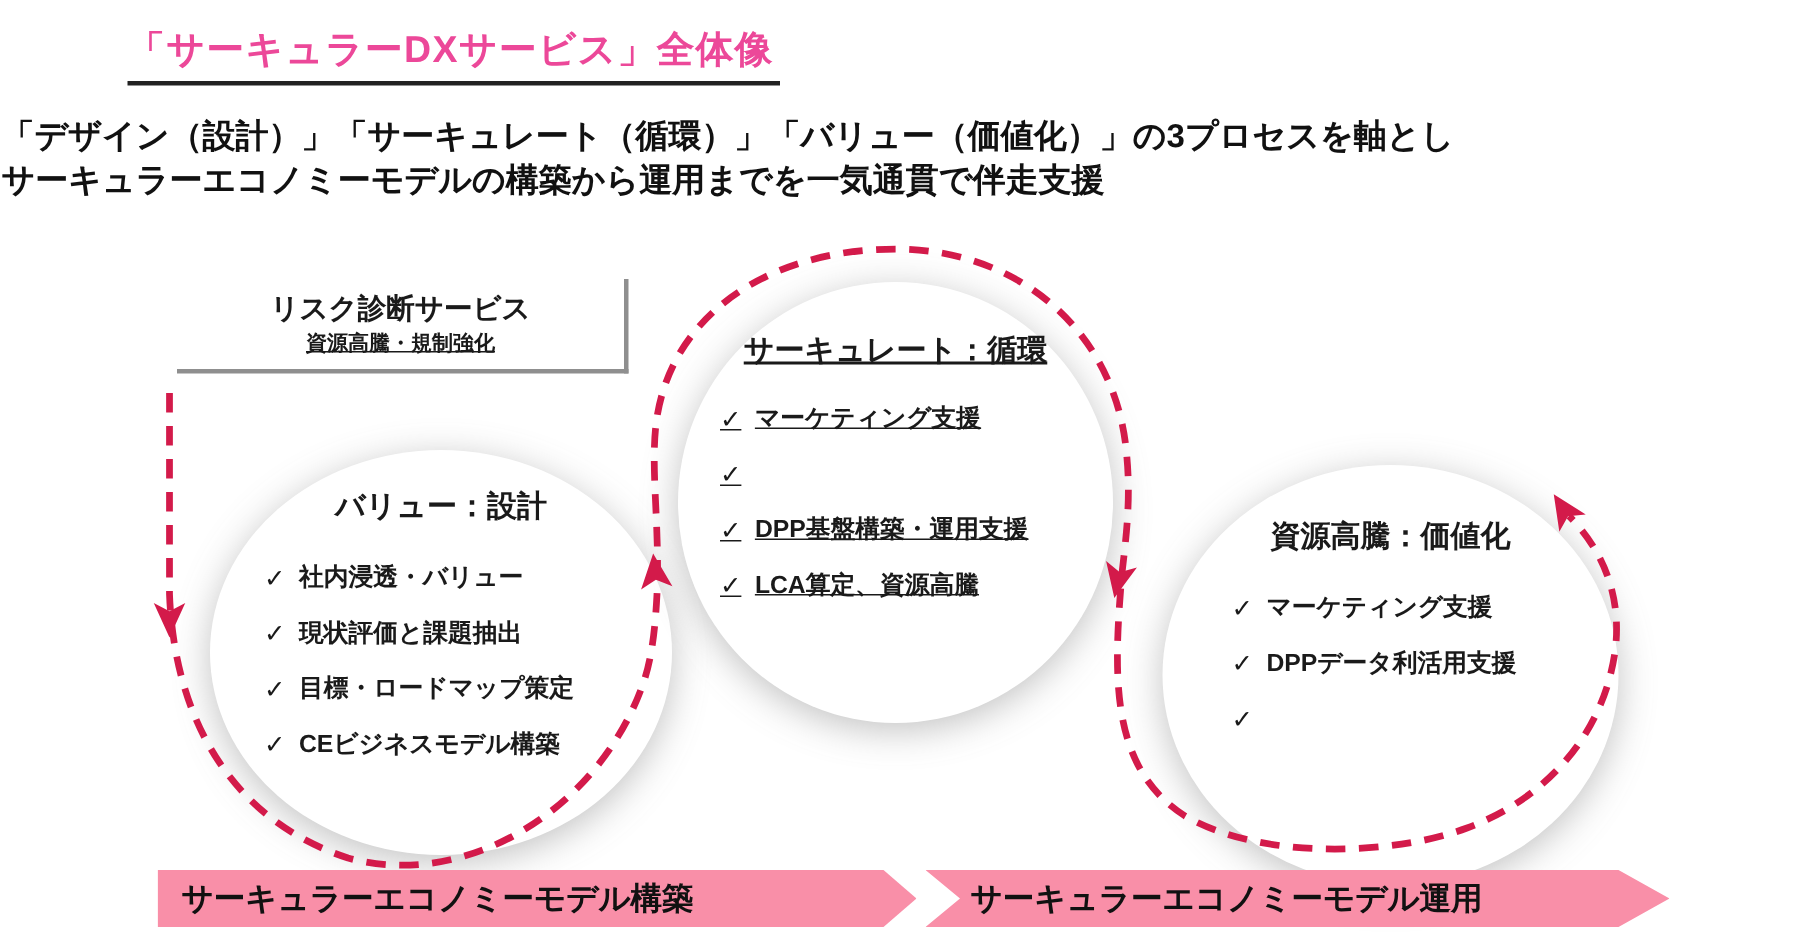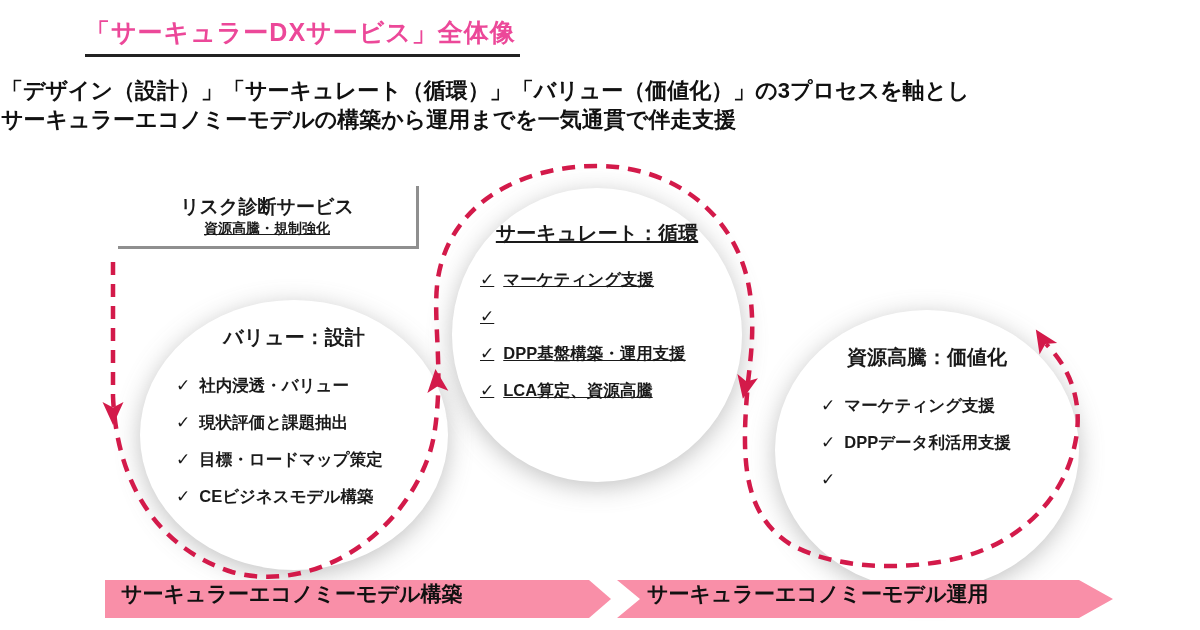--- a/index.html
+++ b/index.html
@@ -45,21 +45,21 @@
   #circle-circulate .items{padding-left:28px;margin-top:14px;}
   #circle-value    {left:775px;top:310px;width:304px;height:246px;padding-top:34px;}
   #circle-value .items{padding-left:46px;margin-top:16px;}
 
   
   #flow-svg{position:absolute;left:0;top:0;z-index:5;pointer-events:none;}
 
   
   .banner{
     position:absolute;top:580px;height:38px;background:#f98fa8;
-    display:flex;align-items:flex-start;font-size:21px;font-weight:bold;color:#111;
+    display:flex;align-items:center;font-size:21px;font-weight:bold;color:#111;
     z-index:10;white-space:nowrap;
   }
   #banner-build{
     left:105px;width:506px;padding-left:16px;box-sizing:border-box;
     clip-path:polygon(0 0,calc(100% - 22px) 0,100% 50%,calc(100% - 22px) 100%,0 100%);
   }
   #banner-operate{
     left:617px;width:496px;padding-left:30px;box-sizing:border-box;
     clip-path:polygon(0 0,calc(100% - 34px) 0,100% 50%,calc(100% - 34px) 100%,0 100%,23px 50%);
   }

